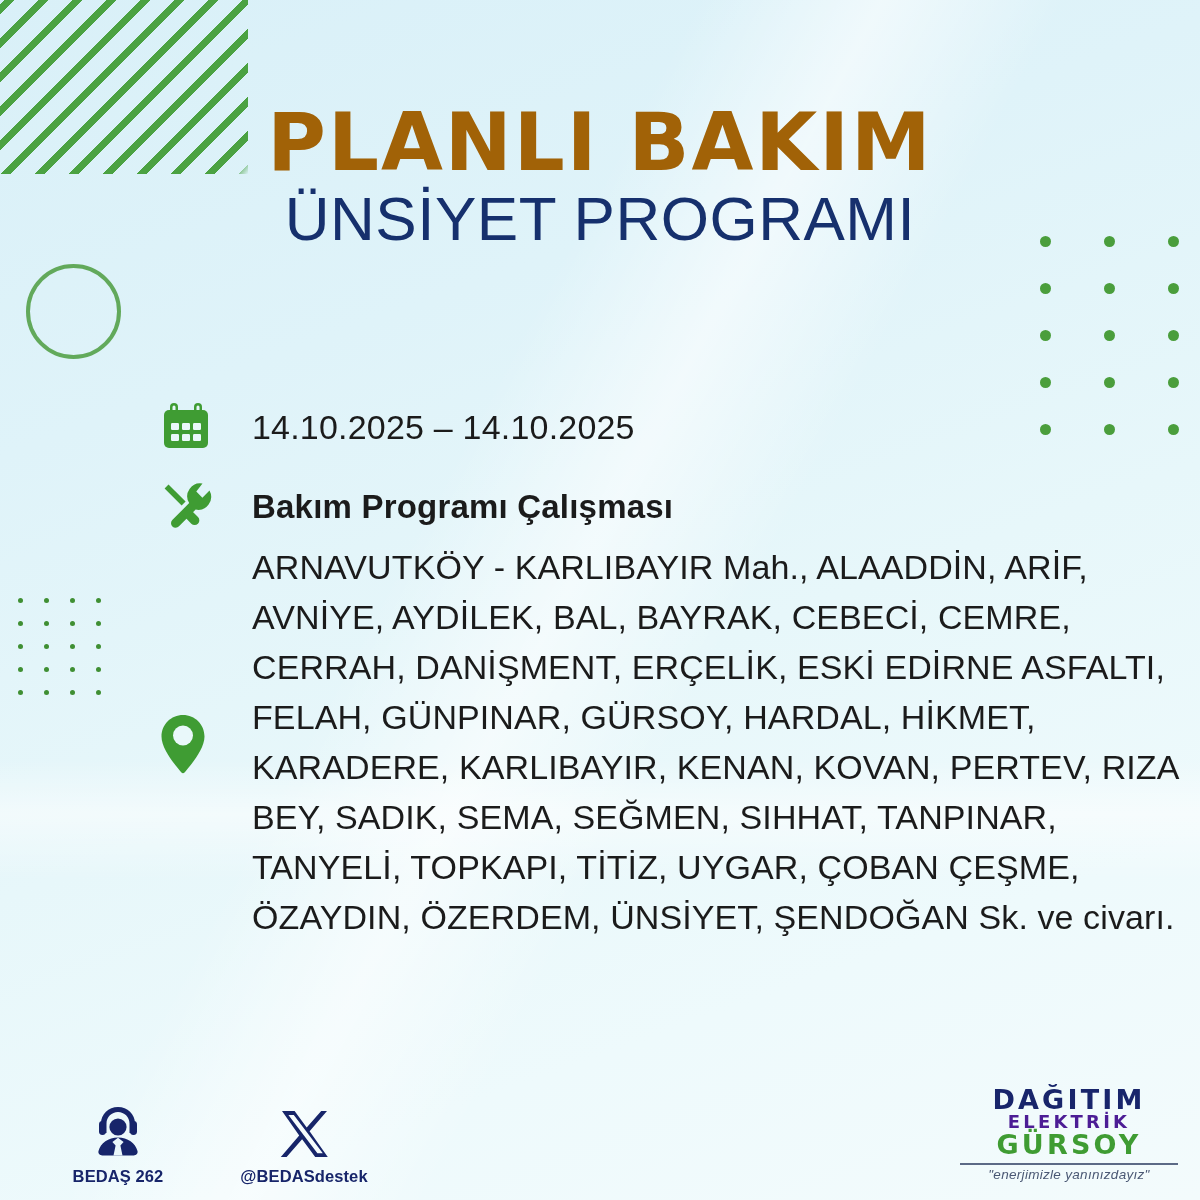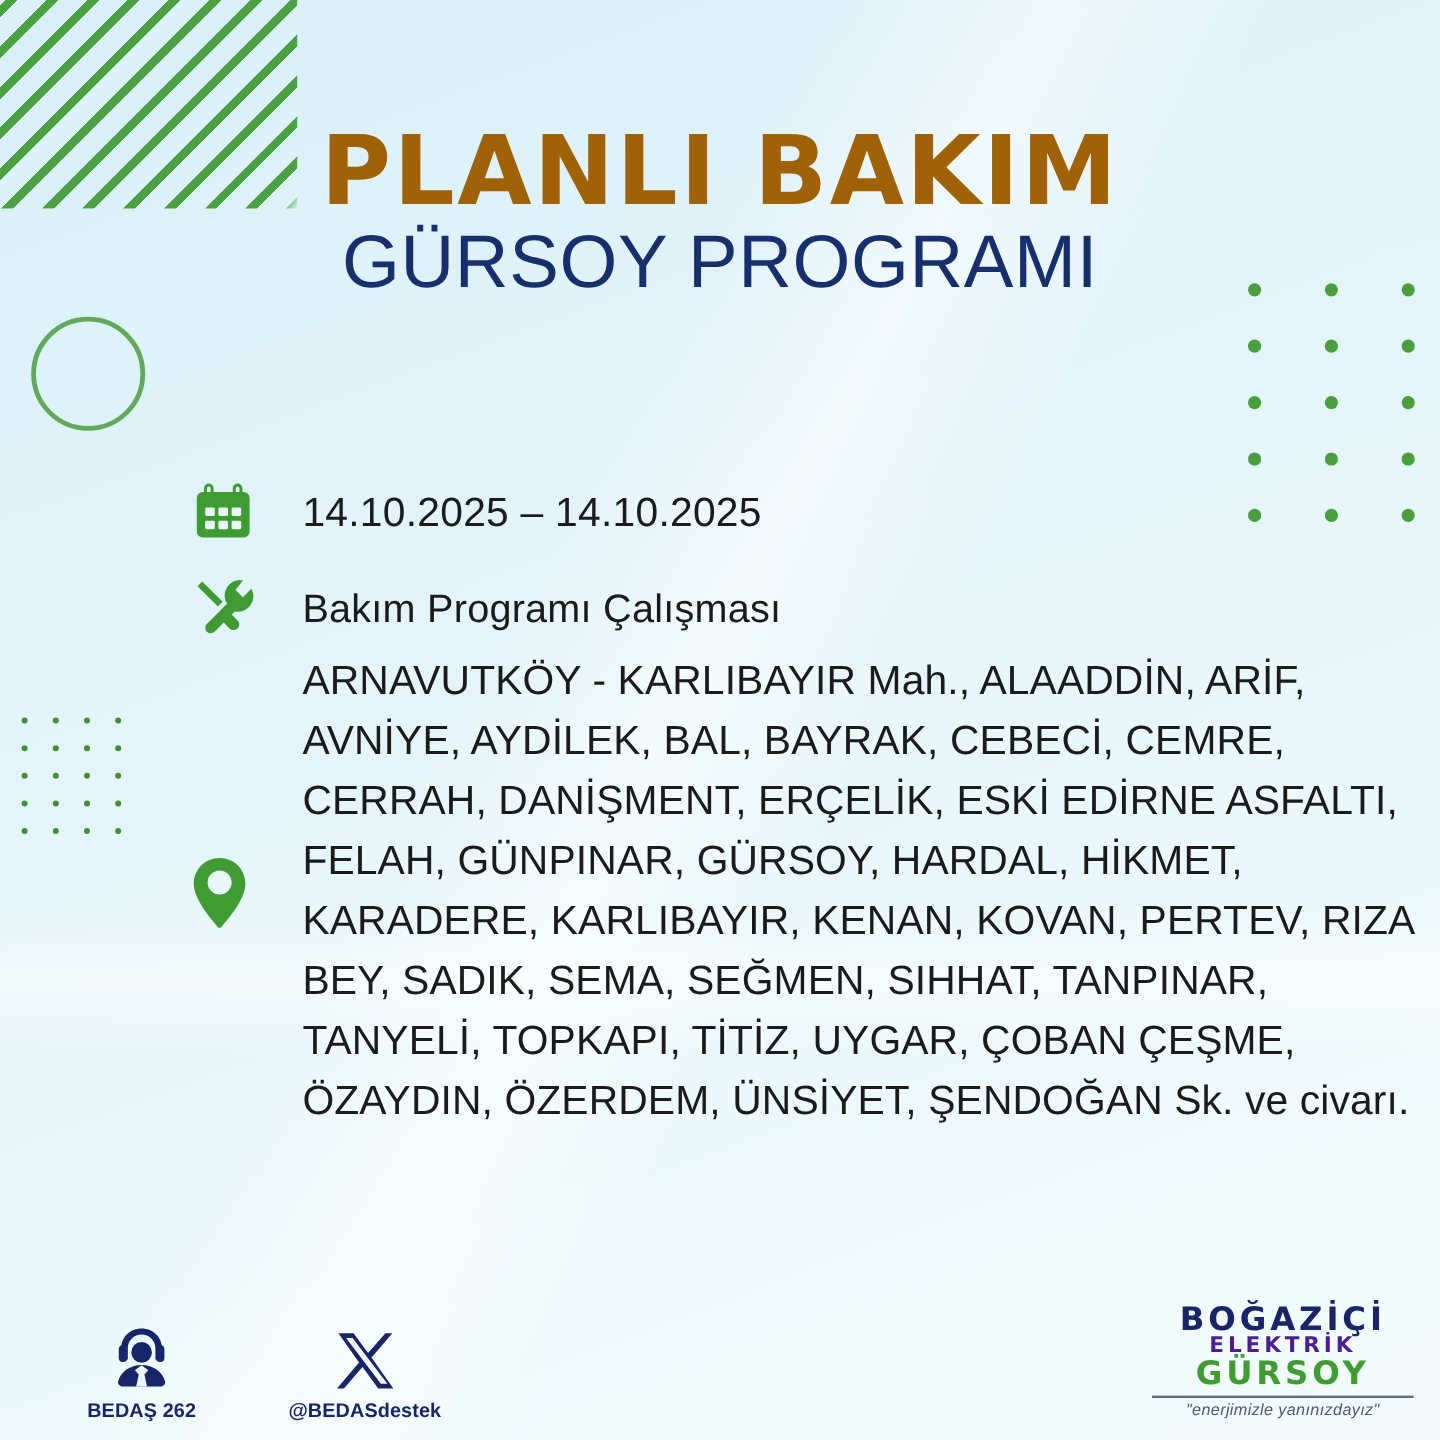--- a/index.html
+++ b/index.html
@@ -91,21 +91,21 @@
   .info-text {
     font-size:34px; color:#1b1b1b; letter-spacing:.2px;
     font-family:"Liberation Sans", sans-serif;
   }
   #row-date { height:90px; }
   #row-date .info-icon { padding-top:6px; }
   #row-date .info-text { padding-top:8px; }
   #row-time { height:88px; }
   #row-time .info-icon { padding-top:2px; }
   #row-time .info-text { padding-top:8px; }
-  #row-work { height:74px; }
+  #row-work { height:74px;font-weight:bold; }
   #row-work .info-icon { padding-top:0px; }
   #row-work .info-text { padding-top:4px; font-size:33px; }
   #row-loc .info-icon { padding-top:4px; }
   #row-loc .info-text {
     font-size:34px; line-height:50px; letter-spacing:.1px;
     width:952px; white-space:pre-line;
   }
 
   
   #footer { position:absolute; left:0; right:0; bottom:0; height:132px; }
@@ -178,21 +178,21 @@
     <i></i>
     <i></i>
     <i></i>
     <i></i>
     <i></i>
     <i></i>
 </div>
 
 <div id="heading">
   <div id="title-main">PLANLI BAKIM</div>
-  <div id="title-sub">GÜRSOY PROGRAMI</div>
+  <div id="title-sub">ÜNSİYET PROGRAMI</div>
 </div>
 
 <div id="info">
 
   <div class="info-row" id="row-date">
     <div class="info-icon">
       <svg width="52" height="52" viewBox="0 0 52 52" aria-hidden="true">
         <rect x="10" y="3" width="8" height="13" rx="4" fill="#3f9c33"></rect>
         <rect x="34" y="3" width="8" height="13" rx="4" fill="#3f9c33"></rect>
         <rect x="12.5" y="5.5" width="3" height="8" rx="1.5" fill="#e6f6f9"></rect>
@@ -274,20 +274,20 @@
           <path d="M3 3 h12.6 l12.1 16.4 L42.2 3 H48 L30.6 23.3 48.8 49 H36.2 L23.1 31.2
                    7.6 49 H1.8 L20.2 27.4 z M9.4 7 L38.4 45.2 h5.4 L14.8 7 z" fill="#17256a"></path>
         </svg>
       </div>
       <div class="clabel">@BEDASdestek</div>
     </div>
 
   </div>
 
   <div id="brand">
-    <div class="brand-line" id="brand-l1">BOĞAZİÇİ</div>
+    <div class="brand-line" id="brand-l1">DAĞITIM</div>
     <div class="brand-line" id="brand-l2">ELEKTRİK</div>
     <div class="brand-line" id="brand-l3">GÜRSOY</div>
     <div id="brand-rule"></div>
     <div id="brand-tag">"enerjimizle yanınızdayız"</div>
   </div>
 
 </div>
 
 </body></html>

